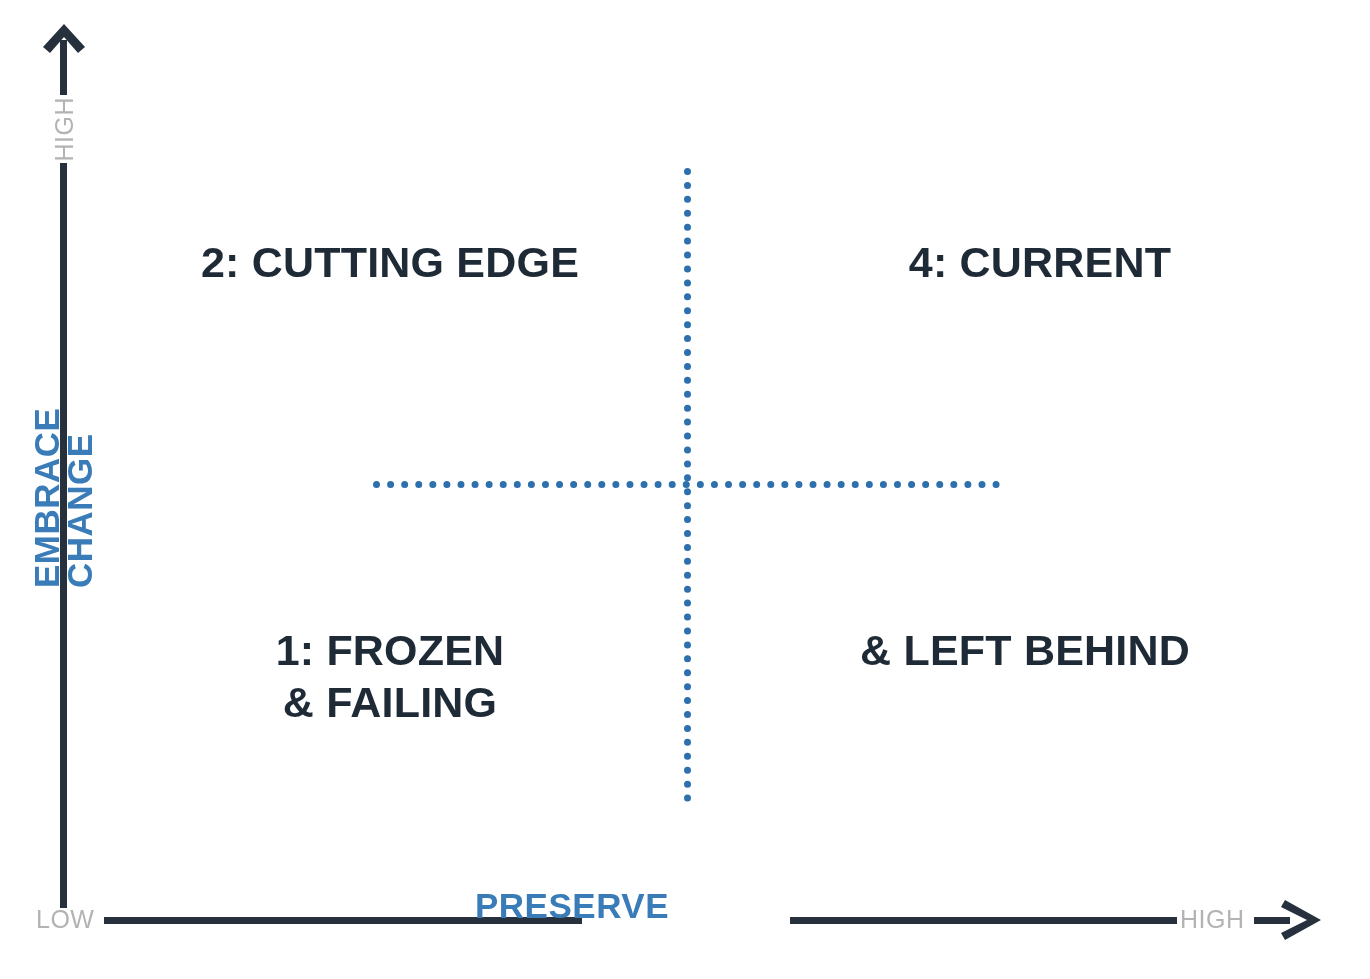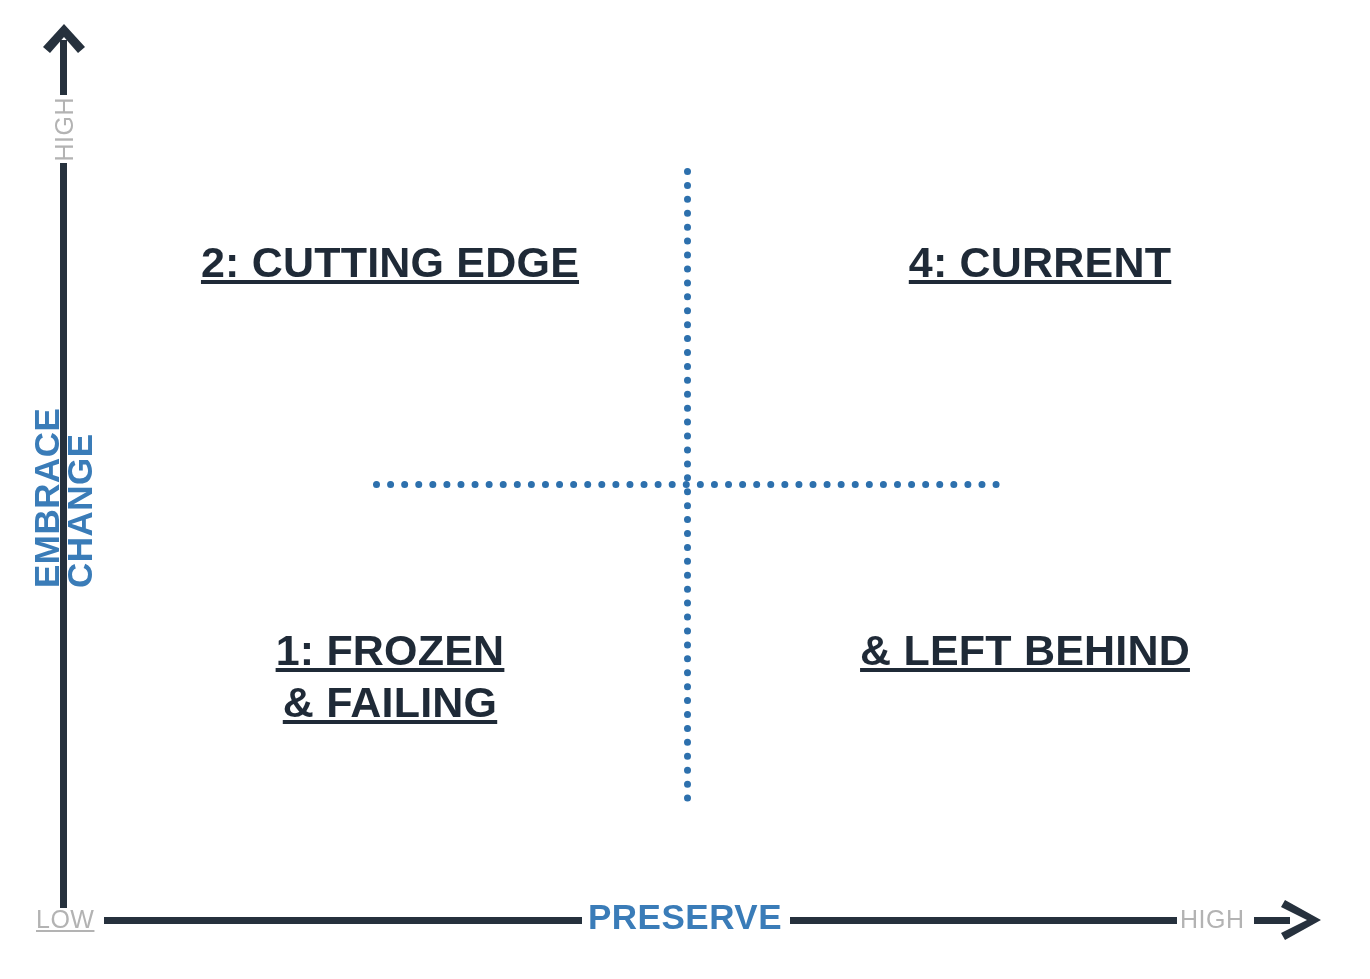--- a/index.html
+++ b/index.html
@@ -72,21 +72,21 @@
     font-weight: 400;
     letter-spacing: 0.5px;
     white-space: nowrap;
   }
   #y-high-label {
     left: 64px;
     top: 97px;
     transform-origin: 0 0;
     transform: rotate(-90deg) translate(-100%, -50%);
   }
-  #x-low-label  { left: 36px;   top: 905px; text-decoration: underline; }
+  #x-low-label  { left: 36px;   top: 905px; }
   #x-high-label { left: 1180px; top: 905px; }
 
   
   .axis-title {
     position: absolute;
     color: #3a7cb8;
     font-weight: 700;
     font-size: 35px;
     line-height: 0.95;
     letter-spacing: 0.5px;
@@ -96,23 +96,22 @@
     left: 63px;
     top: 588px;
     transform-origin: 0 0;
     transform: rotate(-90deg) translate(0, -50%);
     text-align: left;
   }
   #x-axis-title {
     left: 0;
     right: 0;
     top: 888px;
-    margin: 12px auto;
+    margin: 1px auto;
     width: 420px;
-    text-align: center;
   }
   .axis-title-line { display: block; }
 
   
   #divider-vertical {
     position: absolute;
     left: 684px;
     top: 168px;
     width: 0;
     height: 634px;
@@ -131,21 +130,21 @@
   .quadrant {
     position: absolute;
     color: #1f2a37;
     font-weight: 700;
     font-size: 43px;
     line-height: 1.22;
     text-align: center;
     white-space: nowrap;
     letter-spacing: 0.2px;
   }
-  .quadrant-line { display: block; text-decoration: underline; }
+  .quadrant-line { display: block; }
 
   #quadrant-2 { left: 140px; top: 236px; width: 500px; }
   #quadrant-4 { left: 790px; top: 236px; width: 500px; text-align: center; }
   #quadrant-1 { left: 140px; top: 624px; width: 500px; }
   #quadrant-3 { left: 760px; top: 624px; width: 530px; }
 </style>
 </head>
 <body>
 
 <div id="matrix-canvas">

